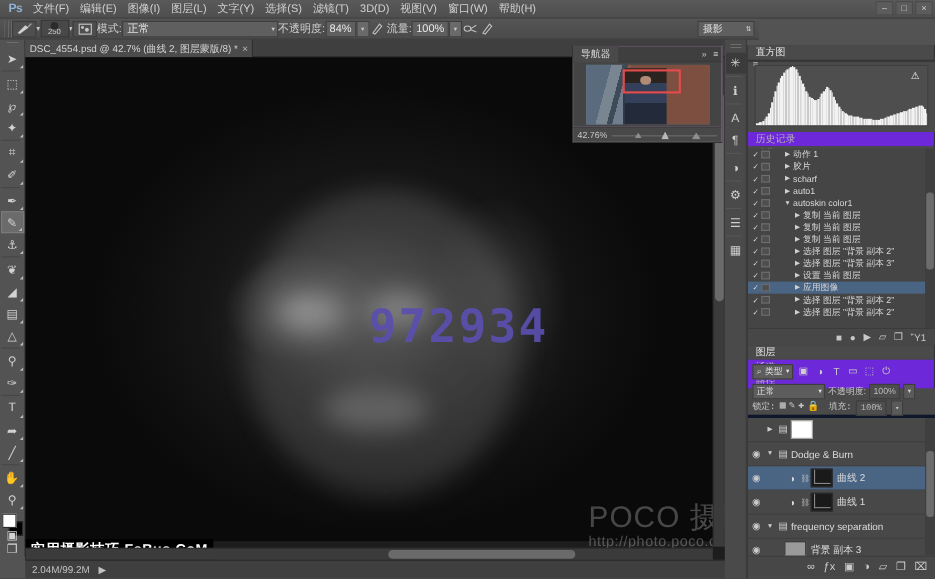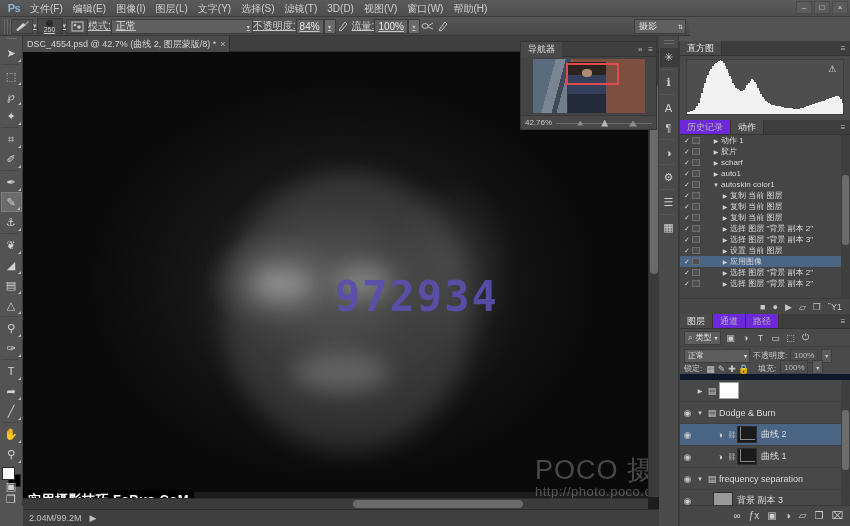--- a/index.html
+++ b/index.html
@@ -33,21 +33,21 @@
   }
   .win-ctrl { position: absolute; right: 2px; top: 1px; display: flex; gap: 2px; }
   .win-btn { width: 16px; height: 13px; background: #5c5c5c; border: 1px solid #4a4a4a;
              font-size: 8px; line-height: 11px; text-align: center; color: #d8d8d8; }
 
   
   .optionsbar {
     position: absolute; left: 0; top: 17px; width: 690px; height: 19px;
     background: linear-gradient(#555555, #4a4a4a);
     border-bottom: 1px solid #383838;
-    display: flex; align-items: center; padding-left: 4px; gap: 0; text-decoration: underline;
+    display: flex; align-items: center; padding-left: 4px; gap: 0;
   }
   .ob-grip { width: 7px; height: 15px;
     background: repeating-linear-gradient(to right,#6d6d6d 0 1px,transparent 1px 3px);
     opacity: .8; }
   .tool-preview {
     width: 22px; height: 15px; display: flex; align-items: center; justify-content: center;
     background: #4f4f4f; border: 1px solid #3d3d3d;
   }
   .brush-size-box {
     width: 26px; height: 16px; background: #484848; border: 1px solid #383838;
@@ -227,21 +227,21 @@
     width: 18px; height: 19px; display: flex; align-items: center; justify-content: center;
     color: #cfcfcf; font-size: 11px; margin-bottom: 1px;
   }
   .rail-ic.sel { background: #3b3b3b; }
   .rail-sep { width: 14px; height: 1px; background: #565656; margin: 2px 0 3px; }
 
   
   .panel { position: absolute; left: 679px; width: 171px; background: #4a4a4a;
            border-left: 1px solid #3a3a3a; }
   .panel-tabs { height: 15px; background: #3d3d3d; display: flex; align-items: stretch;
-                border-bottom: 1px solid #333; }
+                border-bottom: 1px solid #333; flex-direction: column; }
   .ptab { padding: 0 7px; display: flex; align-items: center; font-size: 9px;
           color: #b4b4b4; background: #6d28d9; border-right: 1px solid #333; }
   .ptab.active { background: #4a4a4a; color: #e4e4e4; }
   .panel-tabs .sp { flex: 1; }
   .panel-tabs .menu-ic { width: 14px; display: flex; align-items: center;
                          justify-content: center; font-size: 8px; color: #c0c0c0; }
 
   
   #histogram-panel { top: 41px; height: 79px; }
   .hist-body { position: relative; height: 62px; padding: 3px 6px; }
@@ -282,22 +282,22 @@
   .lf-ic { width: 14px; height: 15px; display: flex; align-items: center;
            justify-content: center; font-size: 9px; color: #cfcfcf; }
   .lay-mode { height: 17px; display: flex; align-items: center; gap: 3px;
               padding: 0 4px; }
   .lm-sel { width: 66px; height: 14px; background: #5d5d5d; border: 1px solid #3d3d3d;
             display: flex; align-items: center; justify-content: space-between;
             padding: 0 2px 0 3px; font-size: 8px; color: #e2e2e2; }
   .lm-num { width: 28px; height: 14px; background: #4d4d4d; border: 1px solid #3d3d3d;
             font-size: 8px; color: #bdbdbd; display: flex; align-items: center;
             justify-content: center; }
-  .lock-row { height: 16px; display: flex; align-items: flex-end; gap: 4px; padding: 0 4px;
-              border-bottom: 6px solid #0f172a; }
+  .lock-row { height: 16px; display: flex; align-items: flex-start; gap: 4px; padding: 0 4px;
+              border-bottom: 3px solid #0f172a; font-family: Liberation Mono, monospace; }
   .layer-list { height: 125px; overflow: hidden; position: relative; background: #484848; }
   .lrow { height: 22px; display: flex; align-items: center; border-bottom: 1px solid #3f3f3f;
           font-size: 9px; color: #dcdcdc; }
   .lrow.sel { background: #4a6484; }
   .l-eye { width: 15px; text-align: center; font-size: 9px; color: #c9c9c9; }
   .l-tri { width: 10px; font-size: 6px; color: #cfcfcf; text-align: center; }
   .l-folder { width: 14px; font-size: 9px; color: #d0d0d0; text-align: center; }
   .l-thumb { width: 20px; height: 17px; border: 1px solid #2c2c2c; margin-right: 4px; }
   .l-mask { width: 20px; height: 17px; border: 1px solid #9e9e9e; background: #fff;
             margin-right: 4px; }

